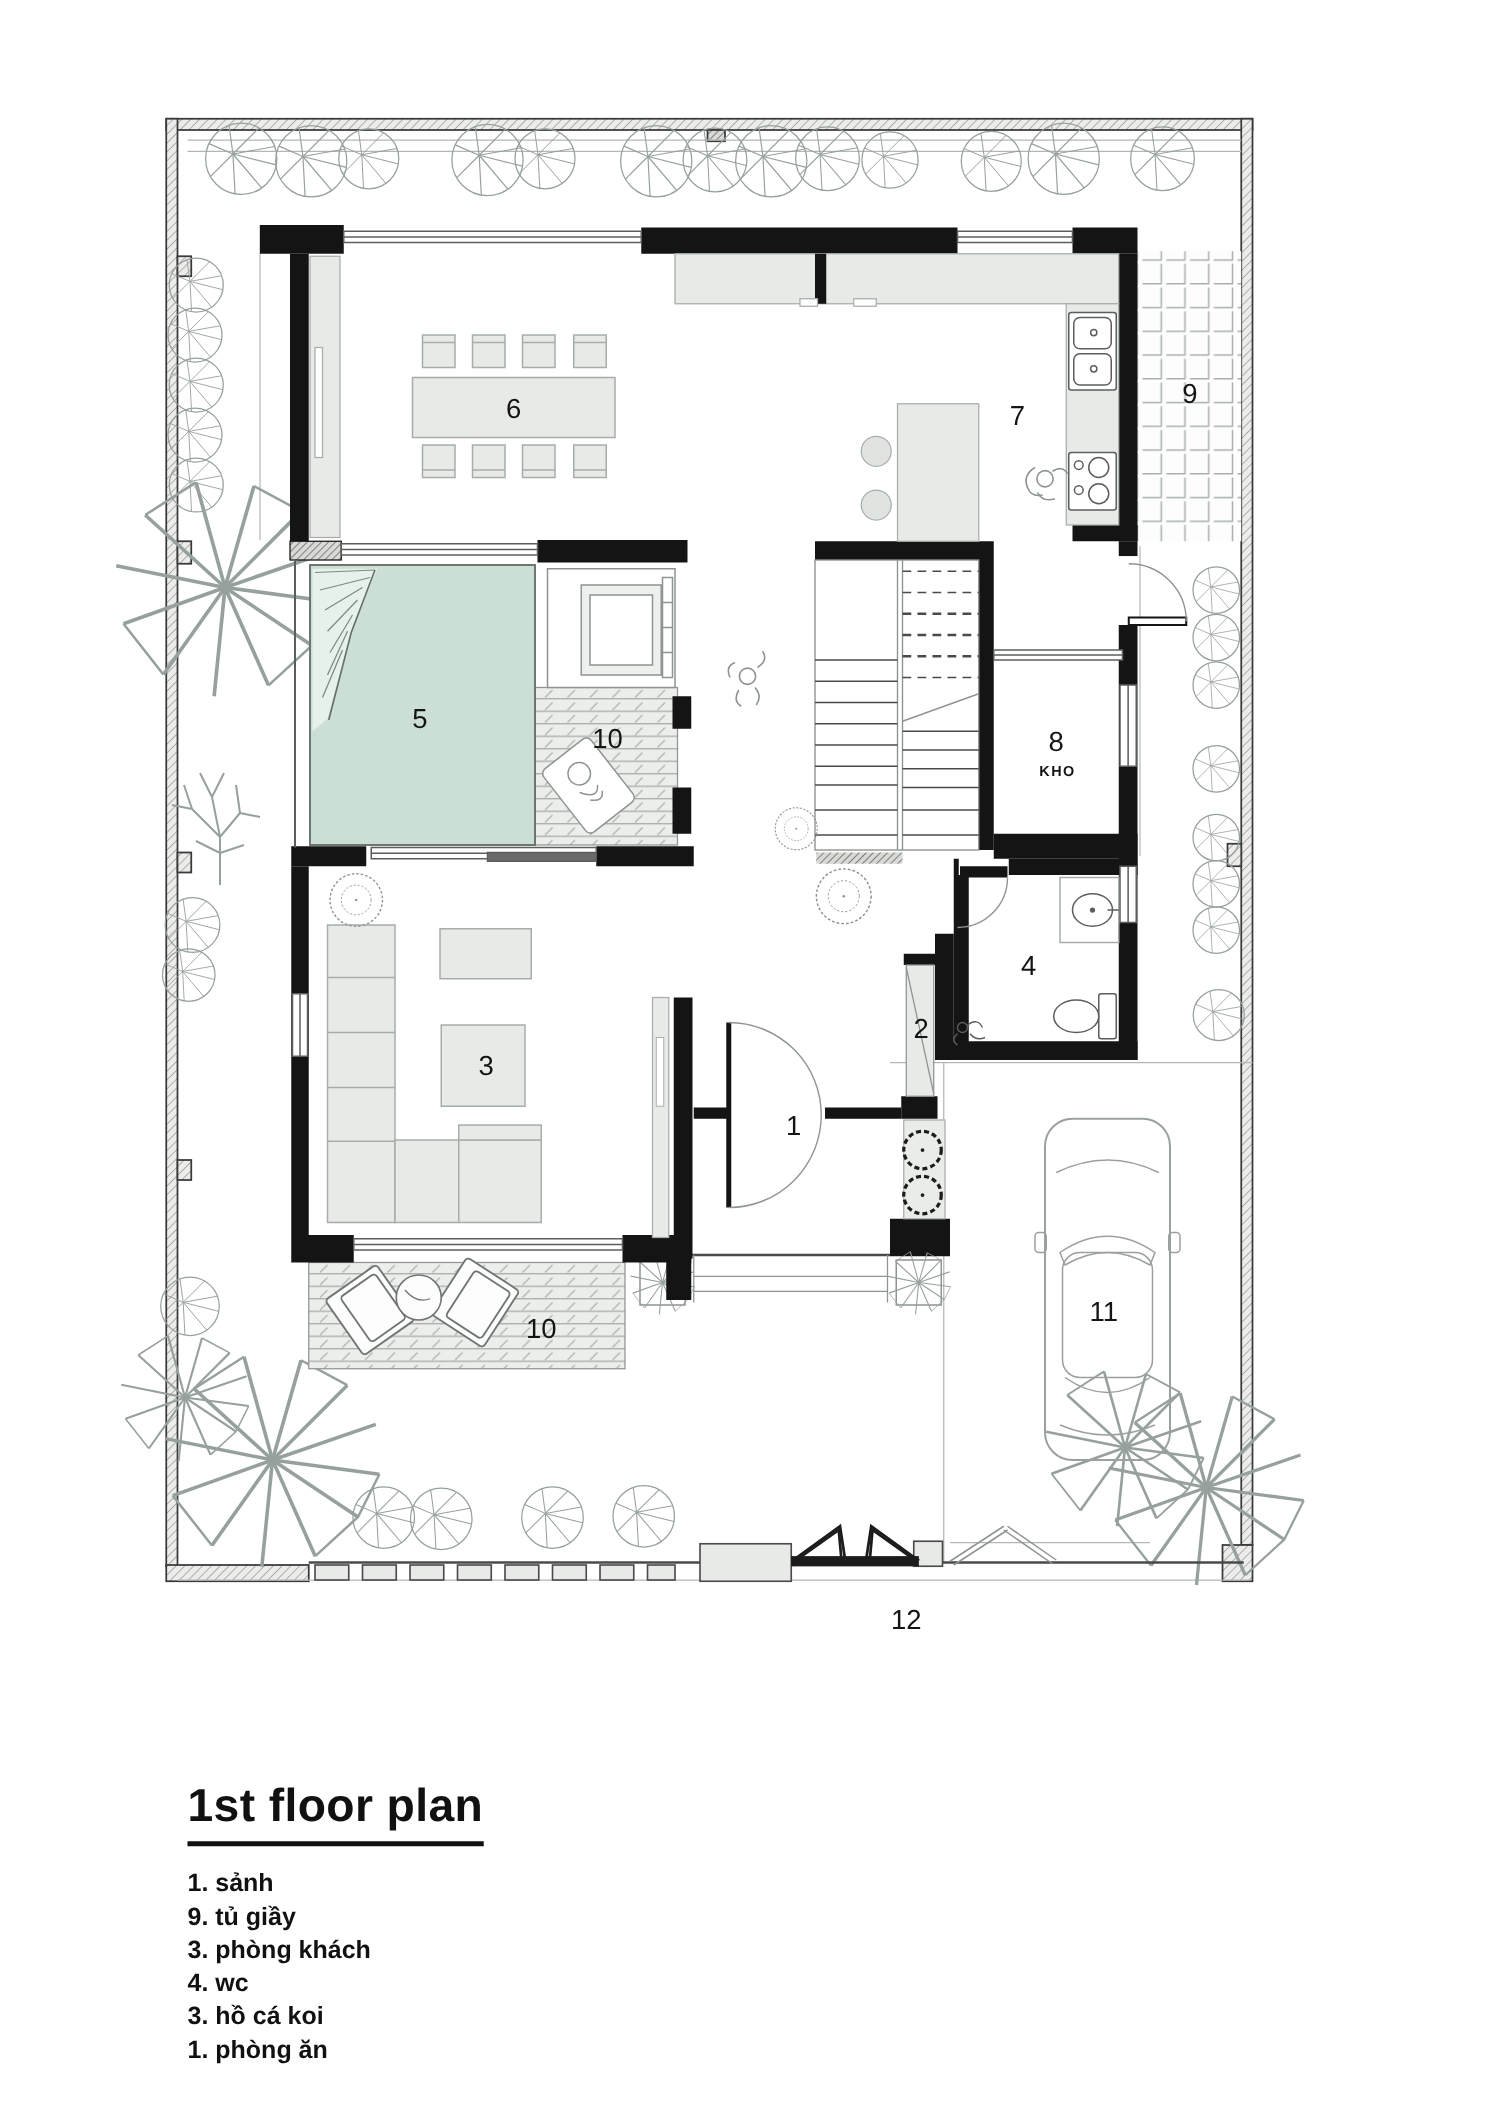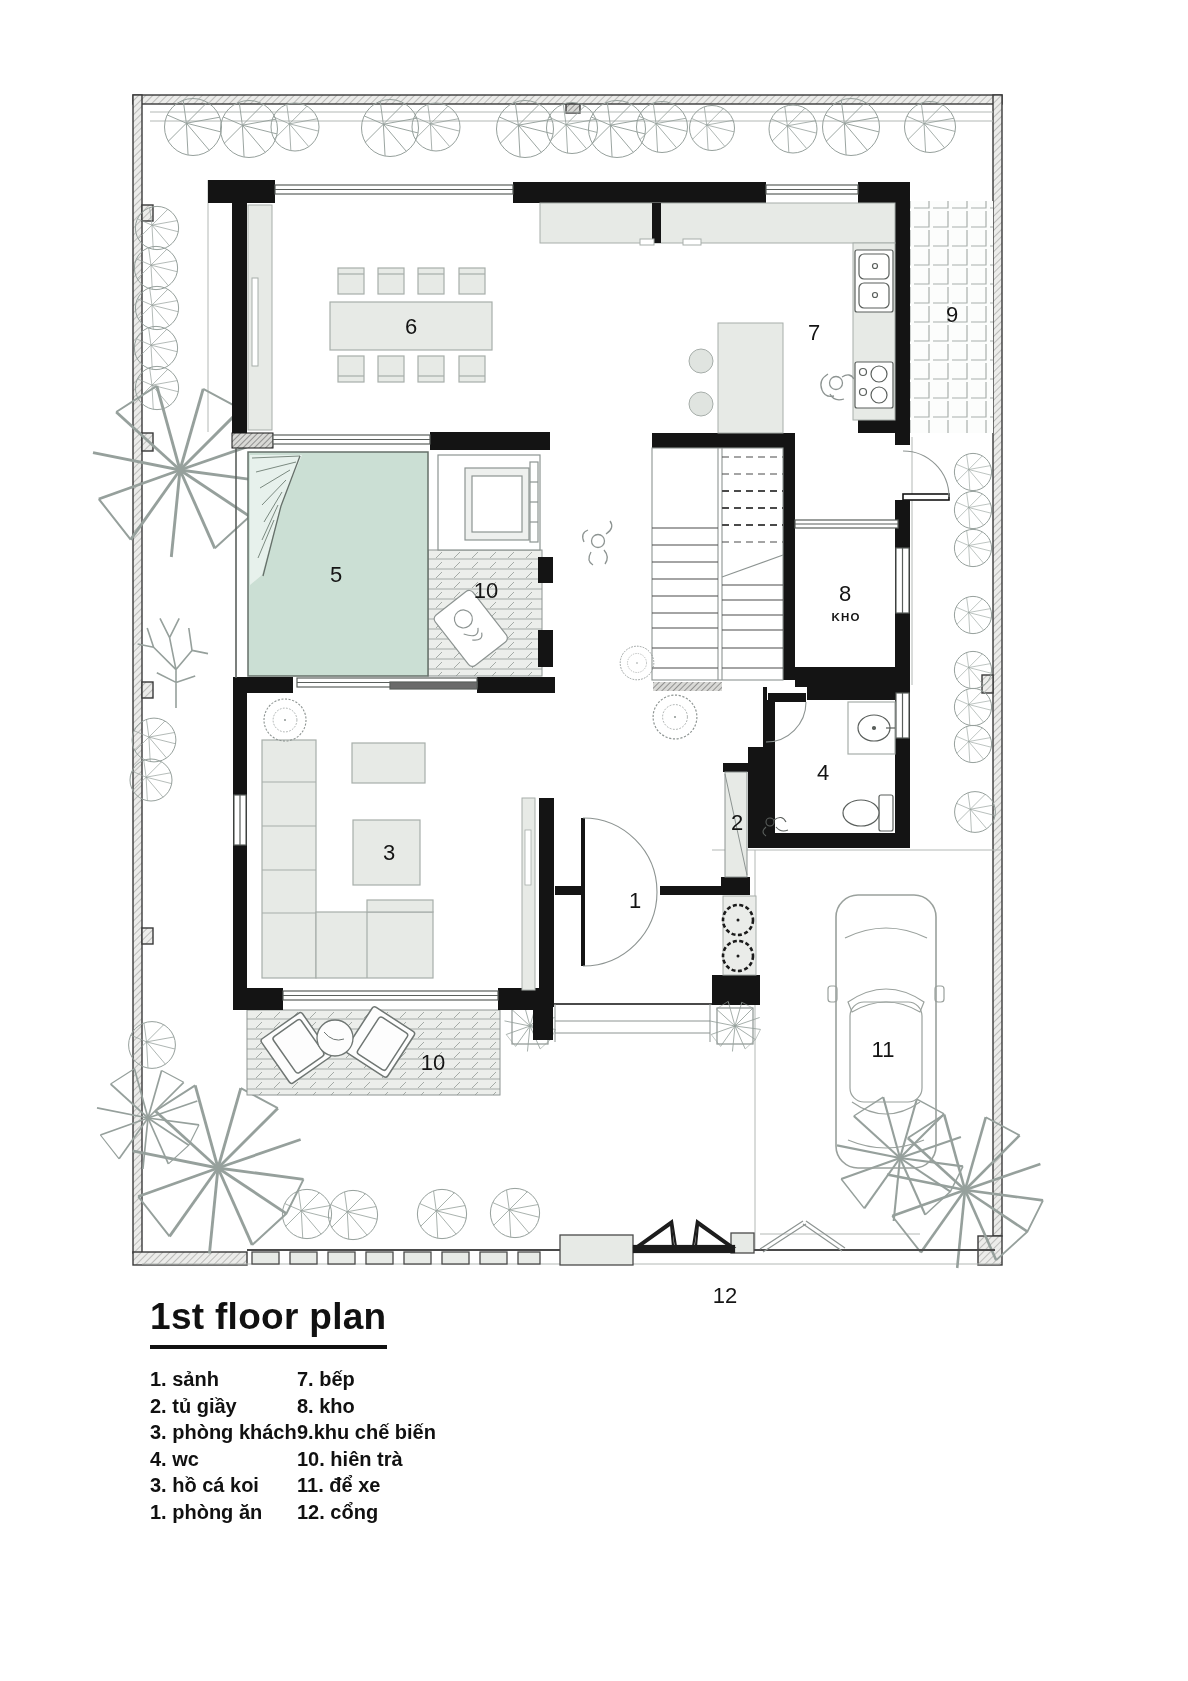--- a/index.html
+++ b/index.html
@@ -1,19 +1,19 @@
 <!DOCTYPE html>
 <html><head>
 <meta charset="utf-8">
 <style>
   html,body{margin:0;padding:0;background:#fff;}
   .page{position:relative;width:1188px;height:1681px;background:#ffffff;
         font-family:"Liberation Sans",sans-serif;overflow:hidden;}
   .plan-svg{position:absolute;left:0;top:0;}
-  .caption{position:absolute;left:150px;top:1296px;color:#111;}
+  .caption{position:absolute;left:150px;top:1424px;color:#111;}
   .title{font-size:37px;font-weight:700;letter-spacing:.3px;margin:0;
          display:inline-block;border-bottom:4px solid #111;padding-bottom:7px;}
   .legend{display:flex;margin-top:17px;font-size:20px;font-weight:700;line-height:26.6px;color:#111;}
   .legend ul{list-style:none;margin:0;padding:0;}
   .legend ul.c1{width:147px;}
   .lbl{font-family:"Liberation Sans",sans-serif;font-size:22px;fill:#141414;text-anchor:middle;}
   .lbl-s{font-family:"Liberation Sans",sans-serif;font-size:11.5px;font-weight:700;letter-spacing:1.2px;fill:#141414;text-anchor:middle;}
 </style>
 </head>
 <body>
@@ -486,30 +486,22 @@
   <text class="lbl" x="883" y="1057">11</text>
   <text class="lbl" x="725" y="1303">12</text>
 </g>
 </svg>
 
 <div class="caption">
   <h1 class="title">1st floor plan</h1>
   <div class="legend">
     <ul class="c1">
       <li>1. sảnh</li>
-      <li>2. tủ giầy</li>
+      <li>9. tủ giầy</li>
       <li>3. phòng khách</li>
       <li>4. wc</li>
       <li>3. hồ cá koi</li>
       <li>1. phòng ăn</li>
     </ul>
-    <ul class="c2">
-      <li>7. bếp</li>
-      <li>8. kho</li>
-      <li>9.khu chế biến</li>
-      <li>10. hiên trà</li>
-      <li>11. để xe</li>
-      <li>12. cổng</li>
-    </ul>
   </div>
 </div>
 
 </div>
 
 </body></html>

